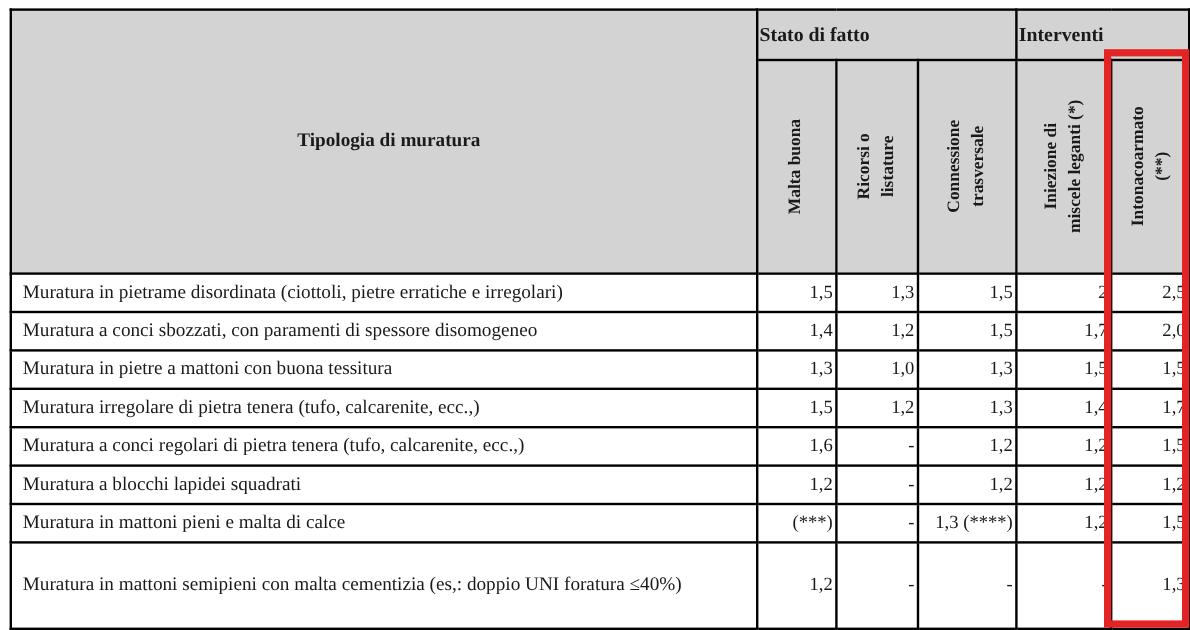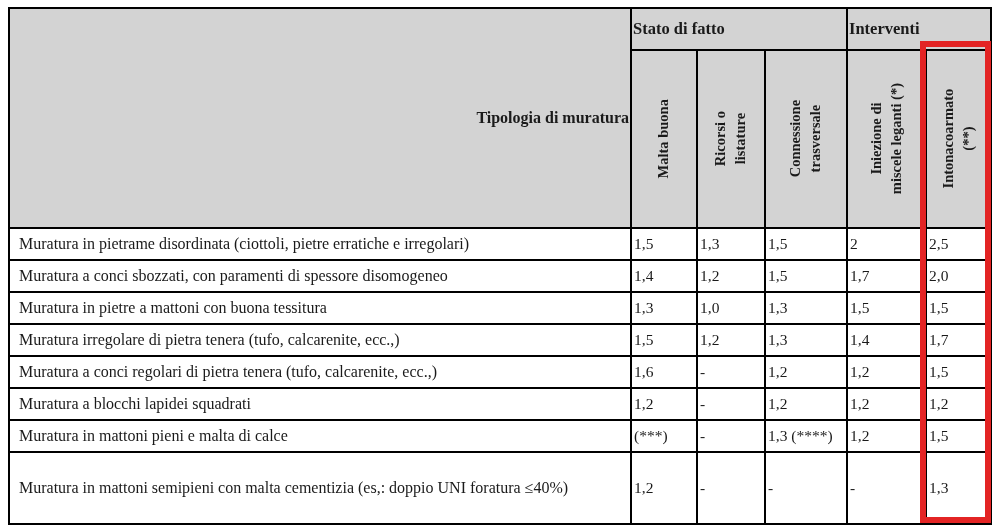--- a/index.html
+++ b/index.html
@@ -30,21 +30,21 @@
   }
   table.coeff-table th,
   table.coeff-table td {
     border: 2px solid var(--border-color);
   }
   thead th {
     background: var(--header-bg);
     font-weight: bold;
   }
   th.corner-head {
-    text-align: right;
+    text-align: center;
     vertical-align: middle;
     padding-left: 9px;
     font-size: 16px;
   }
   tr.group-row { height: 42px; }
   th.group-head {
     font-size: 16.5px;
     text-align: left;
     vertical-align: middle;
   }
@@ -70,21 +70,21 @@
     border-width: 3px 2px;
     background: #ffffff;
     font-size: 16px;
   }
   td.tip-cell {
     text-align: justify;
     padding: 2px 8px 2px 9px;
     line-height: 1.35;
   }
   td.val-cell {
-    text-align: left;
+    text-align: right;
     vertical-align: middle;
     font-size: 15.5px;
     padding: 0 2px;
   }
   .red-highlight {
     position: absolute;
     left: 920px; top: 41px;
     width: 71px; height: 482px;
     border: 6px solid var(--highlight);
     pointer-events: none;

